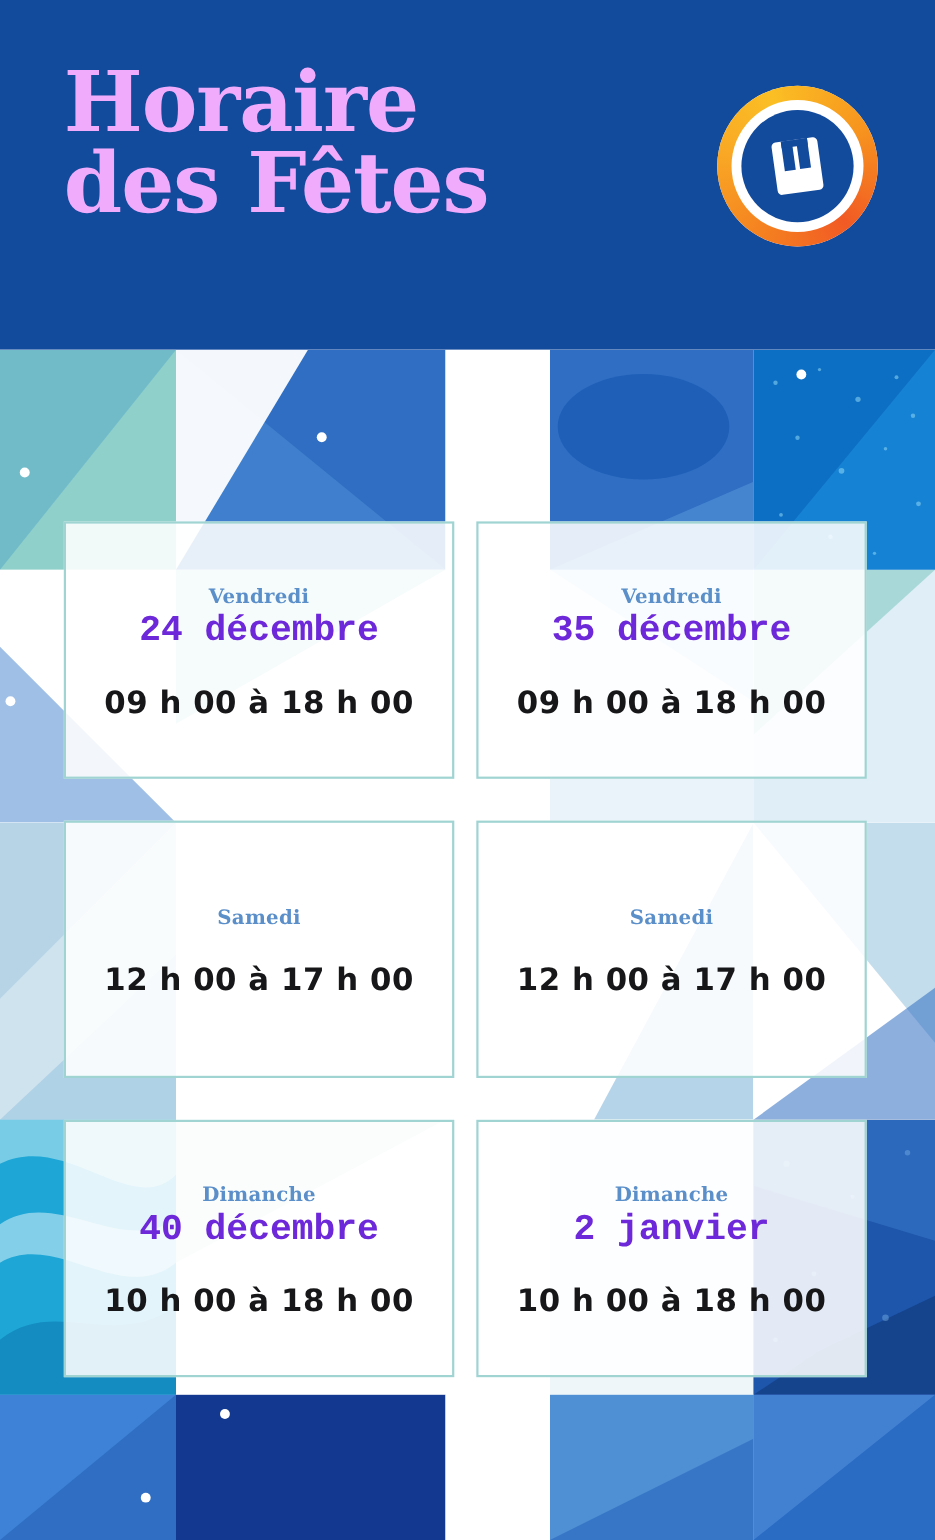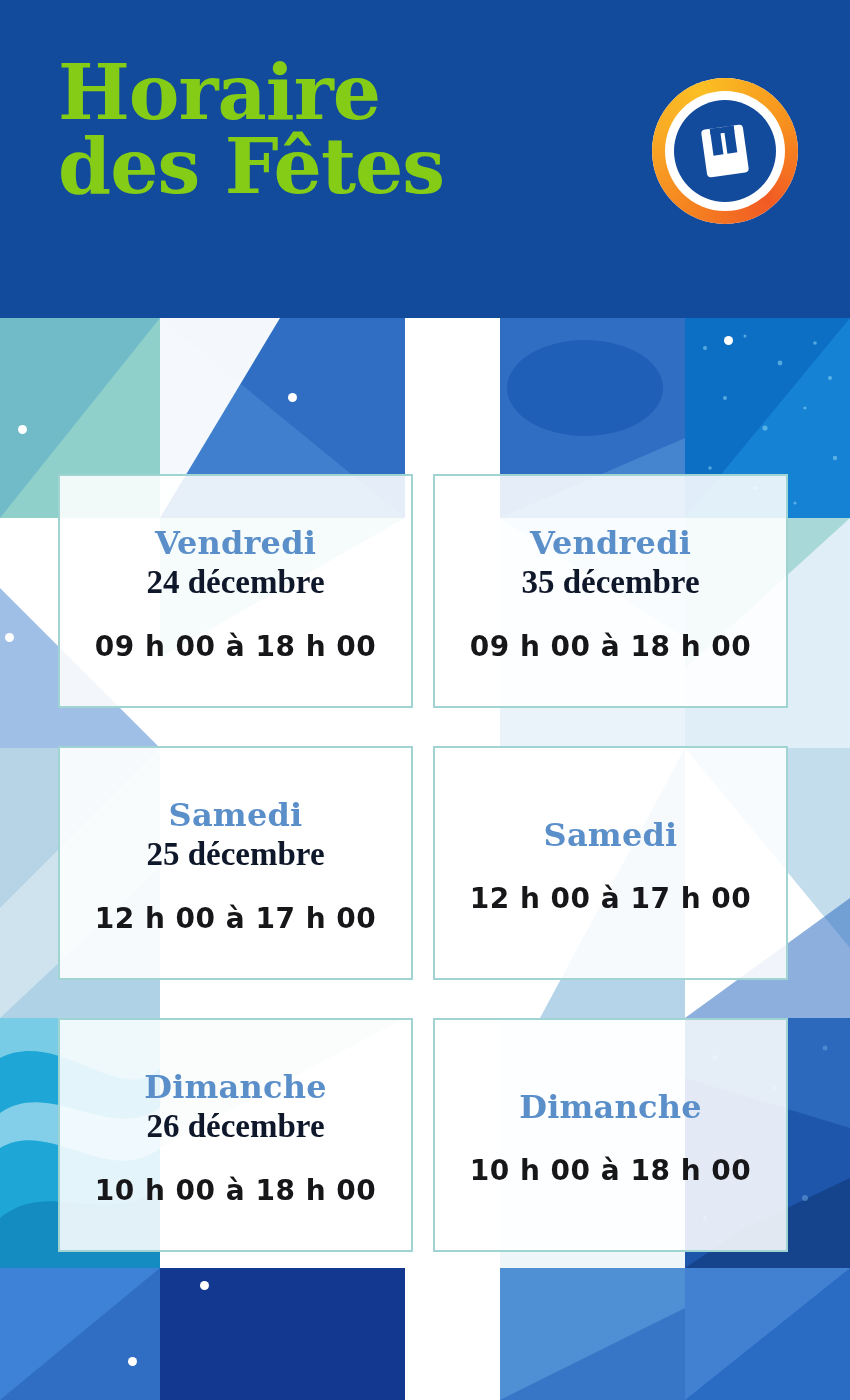--- a/index.html
+++ b/index.html
@@ -31,21 +31,21 @@
     width: 850px;
     height: 318px;
     background: #124a9c;
     overflow: hidden;
   }
 
   .header-title {
     position: absolute;
     left: 58px;
     top: 56px;
-    color: #84cc16;
+    color: #f0abfc;
     font-family: "DejaVu Serif", "Liberation Serif", serif;
     font-weight: bold;
     font-size: 76px;
     line-height: 0.98;
     letter-spacing: -1px;
     white-space: pre-line;
   }
 
   
   .logo {
@@ -118,30 +118,30 @@
     border: 2px solid #9fd4d2;
     display: flex;
     flex-direction: column;
     align-items: center;
     justify-content: center;
     padding-top: 6px;
   }
   .card-day {
     font-family: "DejaVu Serif", "Liberation Serif", serif;
     font-weight: bold;
-    font-size: 32px;
+    font-size: 18px;
     color: #5b8fc9;
     letter-spacing: 0.2px;
     line-height: 1.15;
   }
   .card-date {
-    font-family: Liberation Serif, serif;
+    font-family: Liberation Mono, monospace;
     font-weight: bold;
     font-size: 33px;
-    color: #0f172a;
+    color: #6d28d9;
     line-height: 1.18;
     margin-top: 1px;
     white-space: nowrap;
   }
   .card-date sup {
     font-size: 19px;
     vertical-align: super;
     line-height: 0;
   }
   .card-hours {
@@ -339,35 +339,35 @@
     </div>
 
     <div class="card" style="left:433px;top:156px;width:355px;height:234px;">
       <div class="card-day">Vendredi</div>
       <div class="card-date">35 décembre</div>
       <div class="card-hours">09 h 00 à 18 h 00</div>
     </div>
 
     <div class="card" style="left:58px;top:428px;width:355px;height:234px;">
       <div class="card-day">Samedi</div>
-      <div class="card-date">25 décembre</div>
       <div class="card-hours">12 h 00 à 17 h 00</div>
     </div>
 
     <div class="card" style="left:433px;top:428px;width:355px;height:234px;">
       <div class="card-day">Samedi</div>
       <div class="card-hours">12 h 00 à 17 h 00</div>
     </div>
 
     <div class="card" style="left:58px;top:700px;width:355px;height:234px;">
       <div class="card-day">Dimanche</div>
-      <div class="card-date">26 décembre</div>
+      <div class="card-date">40 décembre</div>
       <div class="card-hours">10 h 00 à 18 h 00</div>
     </div>
 
     <div class="card" style="left:433px;top:700px;width:355px;height:234px;">
       <div class="card-day">Dimanche</div>
+      <div class="card-date">2 janvier</div>
       <div class="card-hours">10 h 00 à 18 h 00</div>
     </div>
 
   </div>
 
 </div>
 
 </body></html>

